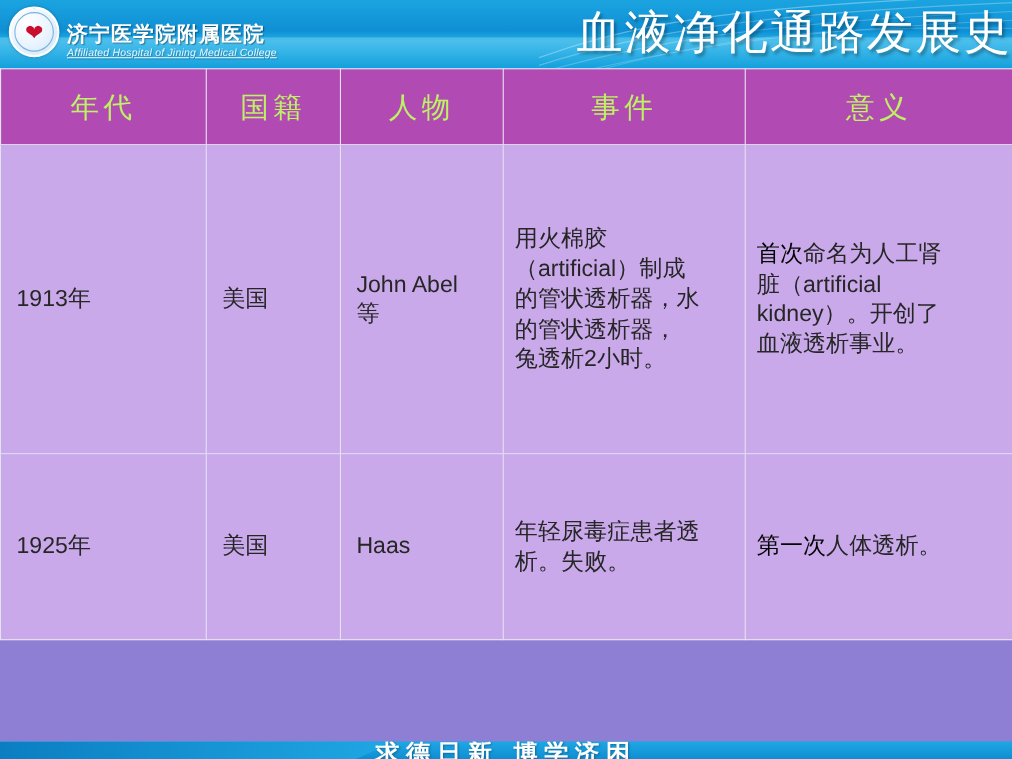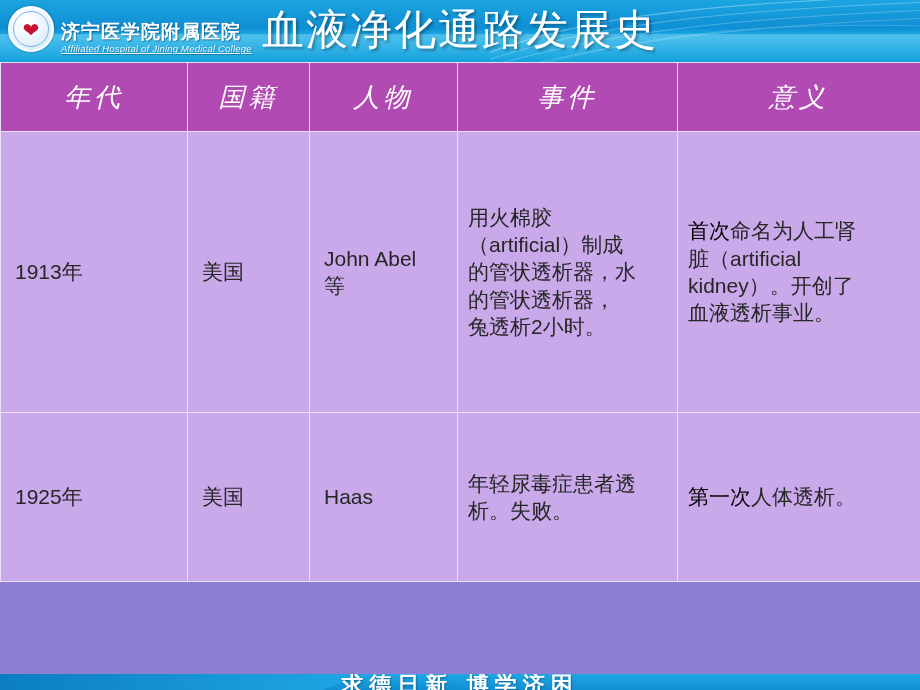--- a/index.html
+++ b/index.html
@@ -43,40 +43,39 @@
   .logo-en{
     color:#eaf6ff;font-size:9.5px;font-style:italic;letter-spacing:.2px;margin-top:2px;
     text-shadow:1px 1px 1px rgba(0,0,0,.25);
     text-decoration:underline;
   }
   .deco-lines{
     position:absolute;right:0;top:0;width:430px;height:62px;opacity:.55;
   }
   
   .title{
-    position:absolute;left:0;top:2px;width:920px;text-align:center;z-index:4;
+    position:absolute;left:0;top:2px;width:920px;text-align:right;z-index:4;
     font-family:"DejaVu Serif","Liberation Serif",serif;
     font-size:42px;color:#ffffff;font-weight:normal;letter-spacing:2px;
     text-shadow:2px 2px 3px rgba(0,0,0,.35);
     pointer-events:none;
   }
   
   .table-wrap{position:absolute;left:0;top:62px;width:920px;}
   table{border-collapse:collapse;width:920px;table-layout:fixed;}
   th,td{
     border:1px solid #e7e0f6;
     vertical-align:middle;
     padding:6px 10px;
   }
   thead th{
     background:#b14bb3;
-    color:#ffffff;
+    color:#bef264;
     height:56px;
     font-family:"DejaVu Serif","Liberation Serif",serif;
-    font-style:italic;
     font-weight:normal;
     font-size:26px;
     letter-spacing:4px;
     text-align:center;
   }
   tbody td{
     background:#c9a9ea;
     color:#262626;
     font-size:21px;
     line-height:1.3;

